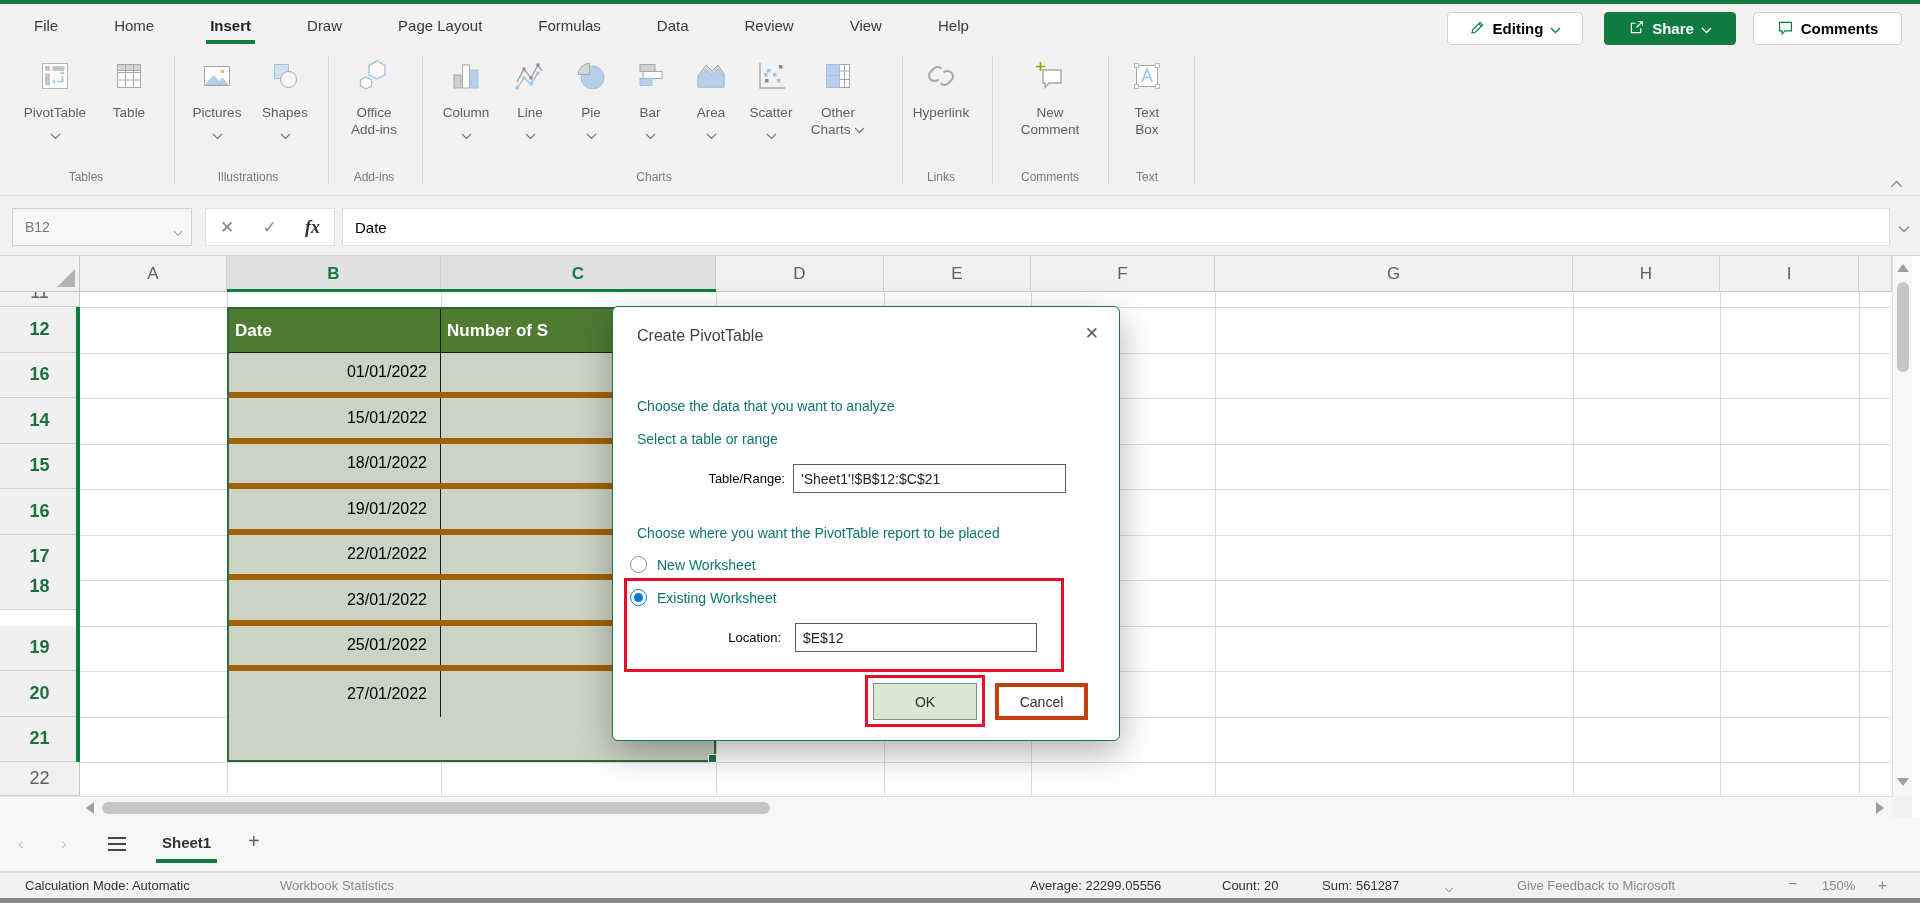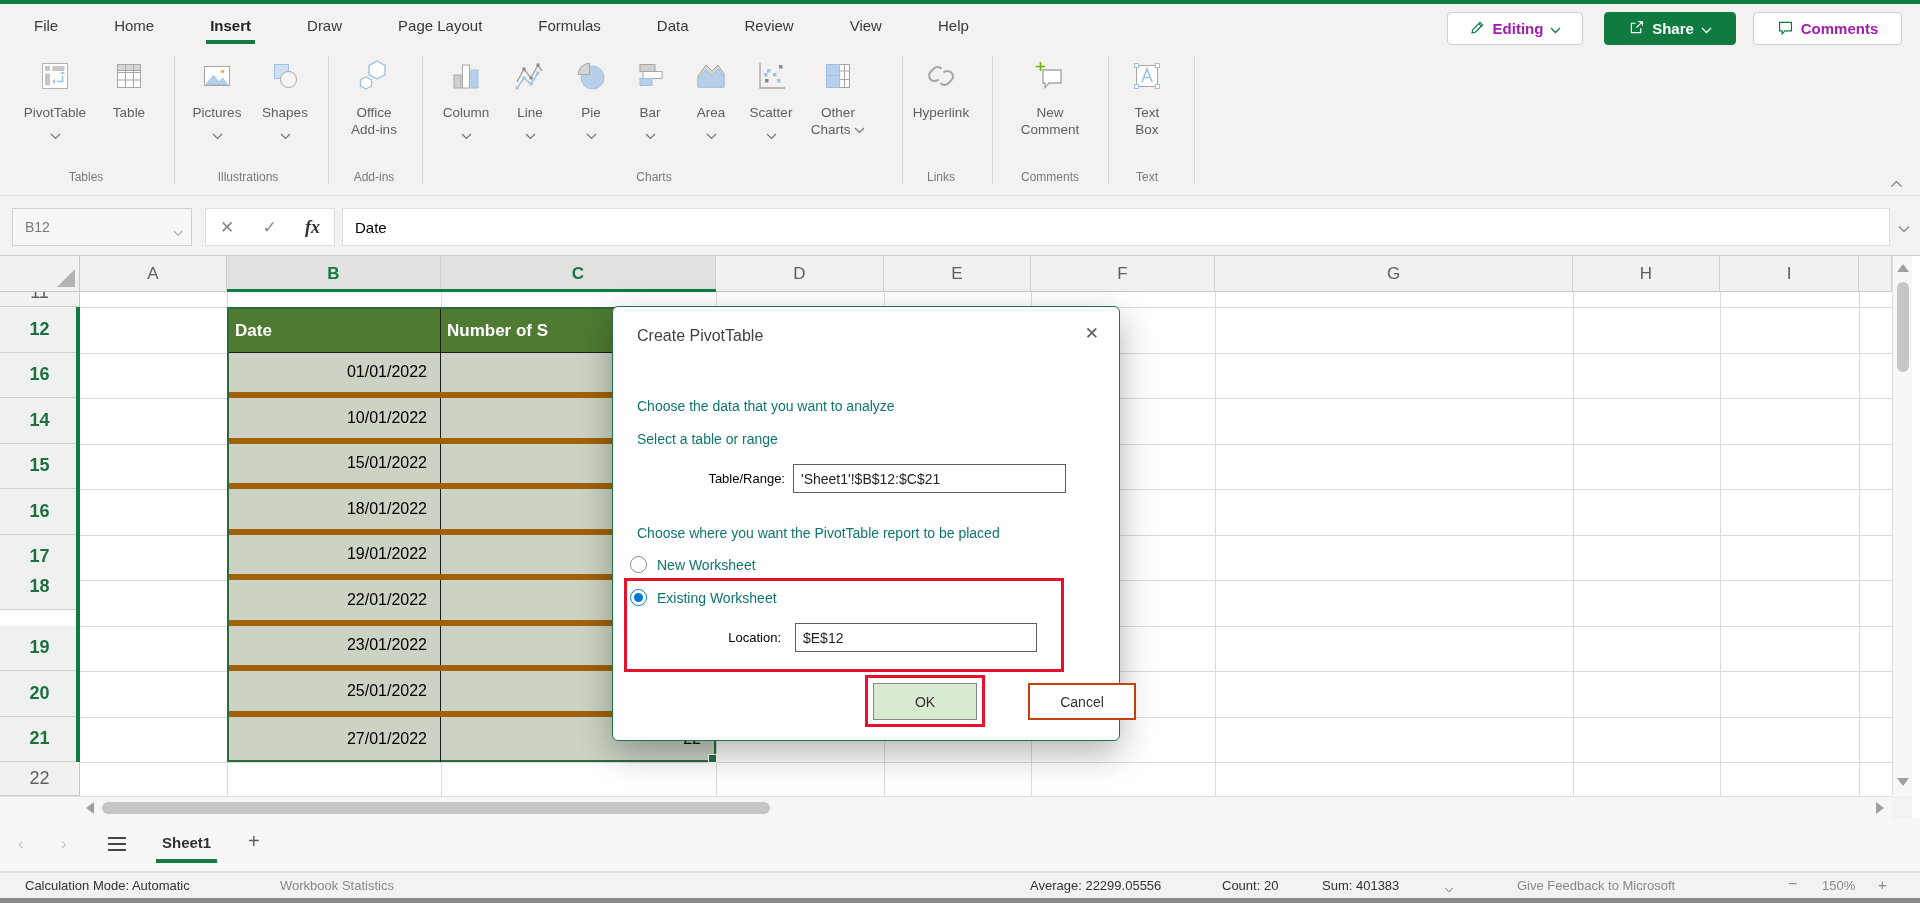--- a/index.html
+++ b/index.html
@@ -8,21 +8,21 @@
   .abs { position:absolute; }
 
   
   #topline { left:0; top:0; width:1920px; height:4px; background:#107c41; }
   #menubar { left:0; top:4px; width:1920px; height:44px; background:#f3f2f1; }
   .menu-item { display:inline-block; margin:0 28px; line-height:44px; font-size:15px; color:#3b3a39; cursor:pointer; position:relative; }
   .menu-item.active { font-weight:bold; color:#252423; }
   .menu-item.active::after { content:""; position:absolute; left:-4px; right:-4px; bottom:4px; height:4px; background:#107c41; }
   #menu-items { position:absolute; left:6px; top:0; }
   .topbtn { position:absolute; top:8px; height:33px; border-radius:4px; display:flex; align-items:center; justify-content:center; gap:7px; font-size:15px; font-weight:bold; cursor:pointer; }
-  .topbtn.outline { background:#fff; border:1px solid #d2d0ce; color:#a21caf; }
+  .topbtn.outline { background:#fff; border:1px solid #d2d0ce; color:#000000; }
   .topbtn.solid { background:#0f7b41; border:1px solid #0f7b41; color:#fff; }
 
   
   #ribbon { left:0; top:48px; width:1920px; height:148px; background:#f3f2f1; border-bottom:1px solid #e1dfdd; }
   .ribbon-item { position:absolute; top:8px; width:96px; height:104px; display:flex; flex-direction:column; align-items:center; cursor:pointer; color:#605e5c; }
   .ribbon-item .ric { height:40px; margin-top:2px; }
   .ribbon-item .rlab { font-size:13.5px; line-height:17px; text-align:center; margin-top:6px; }
   .ribbon-item .rchev { margin-top:5px; height:8px; }
   .group-label { position:absolute; top:122px; width:140px; text-align:center; font-size:12px; color:#7a7977; }
   .group-div { position:absolute; top:8px; height:128px; width:1px; background:#dbd9d7; }
@@ -77,21 +77,21 @@
   #dialog .dclose { position:absolute; right:20px; top:16px; font-size:17px; color:#605e5c; cursor:pointer; }
   #dialog .dtext { position:absolute; left:24px; font-size:14px; color:#0f766e; }
   .dinput { position:absolute; height:29px; border:1px solid #605e5c; background:#fff; font-size:14px; color:#252423; padding:0 7px; font-family:"Liberation Sans", sans-serif; }
   .dlabel { position:absolute; font-size:13px; color:#000000; text-align:right; }
   .radio { position:absolute; width:17px; height:17px; border:1px solid #8a8886; border-radius:50%; background:#fff; cursor:pointer; }
   .radio.checked { border:1px solid #0078d7; }
   .radio.checked::after { content:""; position:absolute; left:3px; top:3px; width:9px; height:9px; border-radius:50%; background:#0078d7; }
   .redbox { position:absolute; border:3px solid #e8112d; pointer-events:none; }
   .dbtn { position:absolute; height:37px; font-size:14px; color:#323130; cursor:pointer; font-family:"Liberation Sans", sans-serif; }
   #okbtn { left:260px; top:376px; width:104px; background:#d9ead2; border:1px solid #8a8886; }
-  #cancelbtn { left:382px; top:376px; width:108px; background:#fff; border:2px solid #c2410c;margin-left:33px; }
+  #cancelbtn { left:382px; top:376px; width:93px; background:#fff; border:4px solid #c2410c; }
 
   
   #sheetbar { left:0; top:818px; width:1920px; height:54px; background:#f8f7f6; border-bottom:1px solid #e1dfdd; }
   #sheetbar .nav { position:absolute; top:16px; font-size:17px; color:#c8c6c4; cursor:pointer; }
   #hamburger { position:absolute; left:108px; top:19px; width:18px; height:14px; border-top:2px solid #484644; border-bottom:2px solid #484644; cursor:pointer; }
   #hamburger::after { content:""; position:absolute; left:0; top:4px; width:18px; height:2px; background:#484644; }
   #sheettab { position:absolute; left:148px; top:0; height:48px; padding:0 14px; display:flex; align-items:center; font-size:15px; font-weight:bold; color:#323130; cursor:pointer; }
   #sheettab::after { content:""; position:absolute; left:8px; right:8px; bottom:3px; height:4px; background:#107c41; }
   #addsheet { position:absolute; left:248px; top:12px; font-size:20px; color:#605e5c; cursor:pointer; }
   #statusbar { left:0; top:872px; width:1920px; height:26px; background:#f3f2f1; border-top:1px solid #e1dfdd; font-size:13px; }
@@ -403,24 +403,20 @@
       <div class="thdr">
         <div class="cb">Date</div>
         <div class="cc">Number of S</div>
       </div>
       <div id="tablerows">
           <div class="trow">
             <div class="cb">01/01/2022</div>
             <div class="cc"></div>
           </div>
           <div class="trow">
-            <div class="cb">10/01/2022</div>
-            <div class="cc"></div>
-          </div>
-          <div class="trow">
             <div class="cb">15/01/2022</div>
             <div class="cc"></div>
           </div>
           <div class="trow">
             <div class="cb">18/01/2022</div>
             <div class="cc"></div>
           </div>
           <div class="trow">
             <div class="cb">19/01/2022</div>
             <div class="cc"></div>
@@ -486,21 +482,21 @@
         <span>Sheet1</span>
       </div>
     <span id="addsheet">+</span>
   </div>
 
   <div class="abs" id="statusbar">
     <span class="st-dark" style="left:25px;">Calculation Mode: Automatic</span>
     <span class="st-gray" style="left:280px;">Workbook Statistics</span>
     <span class="st-dark" style="left:1030px;">Average: 22299.05556</span>
     <span class="st-dark" style="left:1222px;">Count: 20</span>
-    <span class="st-dark" style="left:1322px;">Sum: 401383</span>
+    <span class="st-dark" style="left:1322px;">Sum: 561287</span>
     <span style="left:1444px; top:8px;"><svg width="10" height="6" viewBox="0 0 11 7">
           <polyline points="1,1 5.5,5.5 10,1" fill="none" stroke="#a19f9d" stroke-width="1.2"></polyline>
         </svg></span>
     <span class="st-gray" style="left:1517px;">Give Feedback to Microsoft</span>
     <span class="st-gray" style="left:1788px; font-size:16px; top:2px;">−</span>
     <span class="st-gray" style="left:1822px;">150%</span>
     <span class="st-gray" style="left:1878px; font-size:15px; top:3px;">+</span>
   </div>
 
   <div class="abs" id="bottomstrip"></div>

